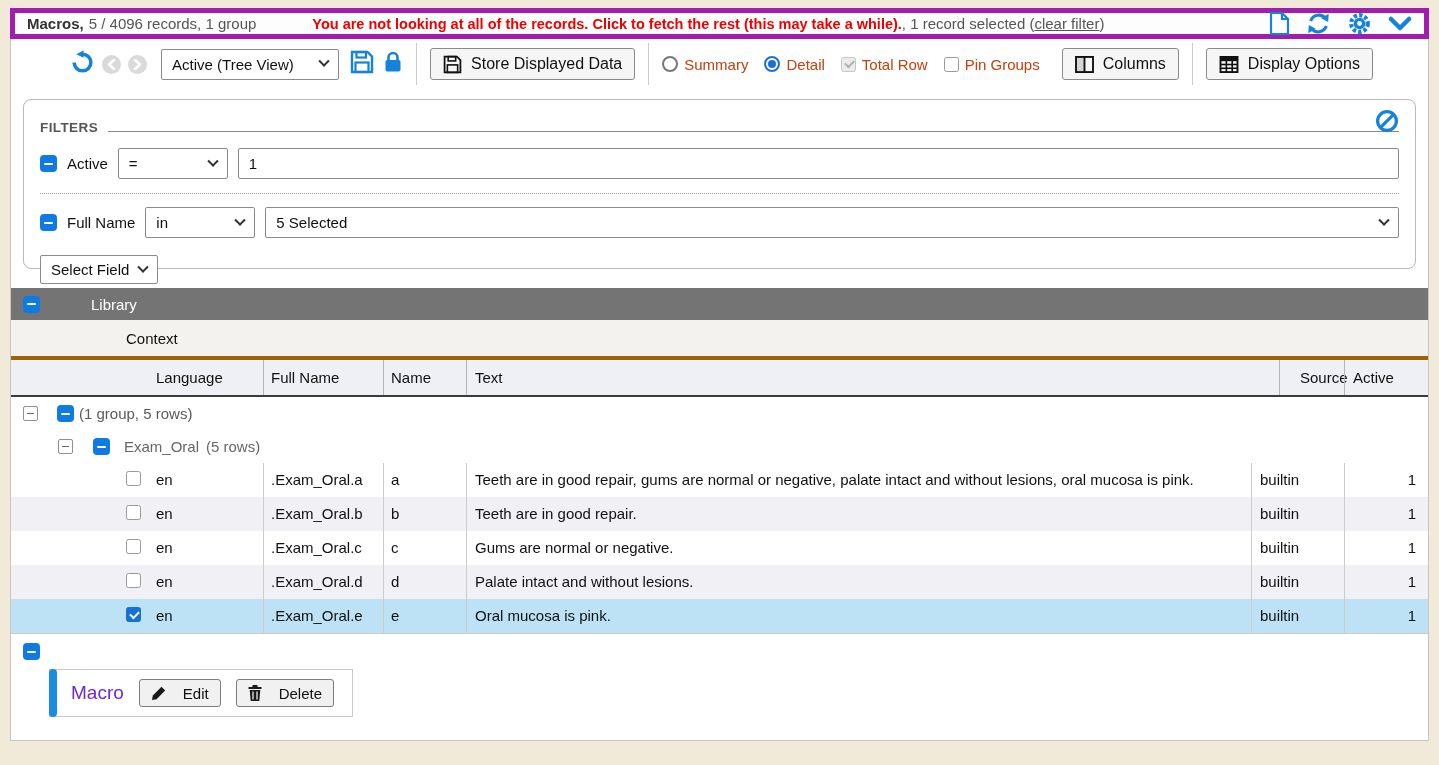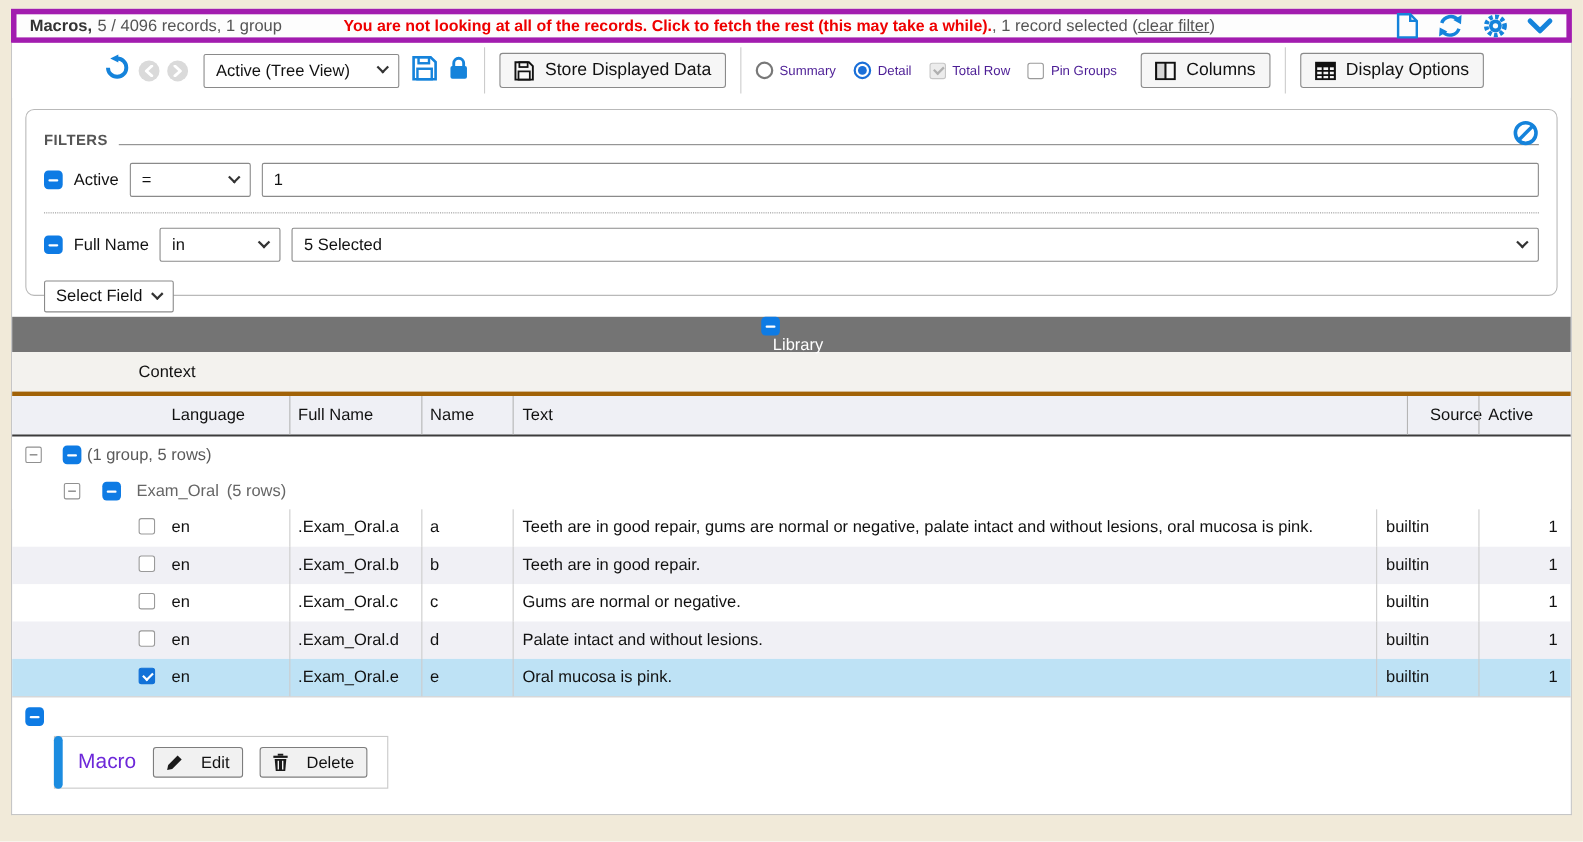--- a/index.html
+++ b/index.html
@@ -34,21 +34,21 @@
   .radio.checked { border-color:#1a6fd8; position:relative; }
   .radio.checked::after { content:''; position:absolute; left:2px; top:2px; width:8px; height:8px;
     border-radius:50%; background:#1a6fd8; }
   .cb { width:15px; height:15px; border:1.5px solid #9a9a9a; border-radius:2.5px; background:#fff; flex:none; position:relative; }
   .cb.dis-checked { background:#ececec; border-color:#c6c6c6; }
   .cb.dis-checked::after { content:''; position:absolute; left:3px; top:2.5px; width:7px; height:4px;
     border-left:2px solid #b0b0b0; border-bottom:2px solid #b0b0b0; transform:rotate(-45deg); }
   .cb.checked { background:#1272d8; border-color:#1272d8; }
   .cb.checked::after { content:''; position:absolute; left:3px; top:3px; width:7px; height:4px;
     border-left:2px solid #fff; border-bottom:2px solid #fff; transform:rotate(-45deg); }
-  .ctl-item { display:flex; align-items:center; gap:6px; font-size:12px; color:#4c1d95; margin-right:16px; cursor:pointer; }
+  .ctl-item { display:flex; align-items:center; gap:6px; font-size:15px; color:#c2410c; margin-right:16px; cursor:pointer; }
 
   
   .content { background:#fff; border:1px solid #c6c6c6; border-top:none; height:702px; overflow:hidden; }
 
   
   .filters-panel { margin:10px 12px 0; border:1px solid #b9b9b9; border-radius:8px;
     padding:11px 16px 14px; height:170px; }
   .filters-head { display:flex; align-items:flex-end; height:24px; }
   .filters-title { font-size:13.5px; font-weight:bold; color:#555; letter-spacing:.4px; margin-right:10px; }
   .filters-rule { flex:1; border-bottom:1px solid #8a8a8a; margin-bottom:3px; }
@@ -59,21 +59,21 @@
   .f-label { font-size:15px; color:#111; white-space:nowrap; }
   .f-op { width:110px; }
   .f-input { flex:1; height:31px; border:1px solid #8a8a8a; border-radius:2px; padding:0 10px;
     font-size:15px; color:#111; font-family:"Liberation Sans", sans-serif; }
   .f-multisel { flex:1; }
   .dotted-sep { border-top:1px dotted #999; margin-top:14px; }
   .select-field { width:118px; height:29px; margin-top:17px; }
 
   
   .lib-bar { margin-top:19px; height:32px; background:#747474; display:flex; align-items:center;
-    padding-left:12px;flex-direction:column; }
+    padding-left:12px; }
   .lib-bar .minus-btn { margin-right:51px; }
   .lib-label { color:#fff; font-size:15px; }
   .context-row { height:40px; background:#f3f2ee; display:flex; align-items:center;
     padding-left:115px; font-size:15px; color:#111; border-bottom:4px solid #a16207; }
   .grid-cols { display:grid; grid-template-columns:252px 120px 83px 1fr 93px 84px; }
   .col-header { height:37px; background:#eff0f5; border-bottom:2px solid #3c3c3c;
     font-size:15px; color:#111; align-items:center; }
   .col-header > div { height:100%; display:flex; align-items:center; padding-left:7px; }
   .col-header > div + div { border-left:1px solid #b5b5b5; }
   .col-header .c-first { padding-left:145px; }

